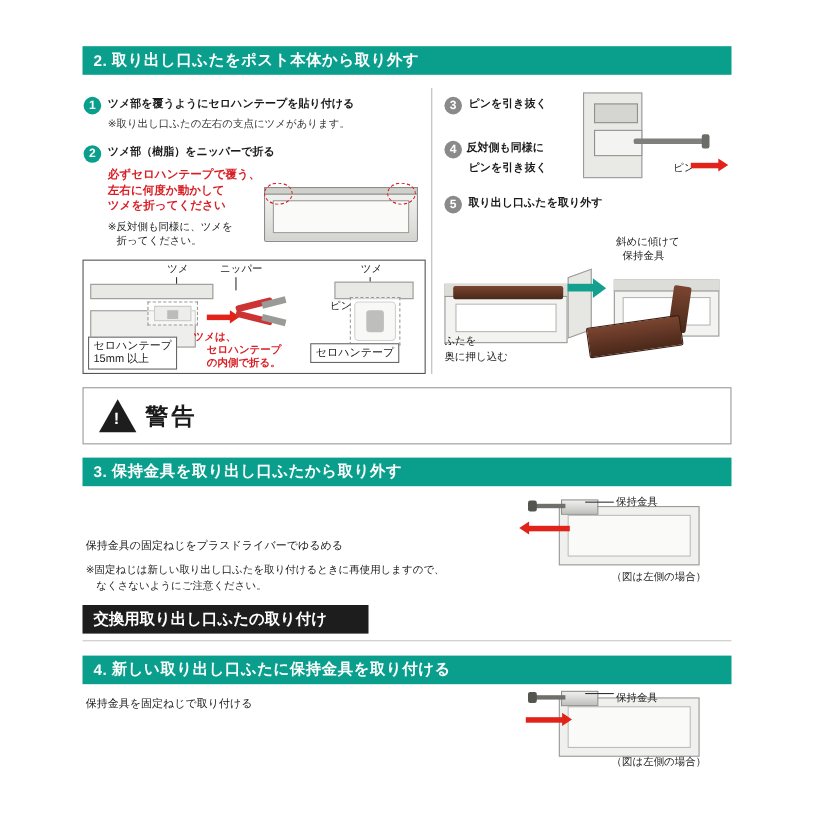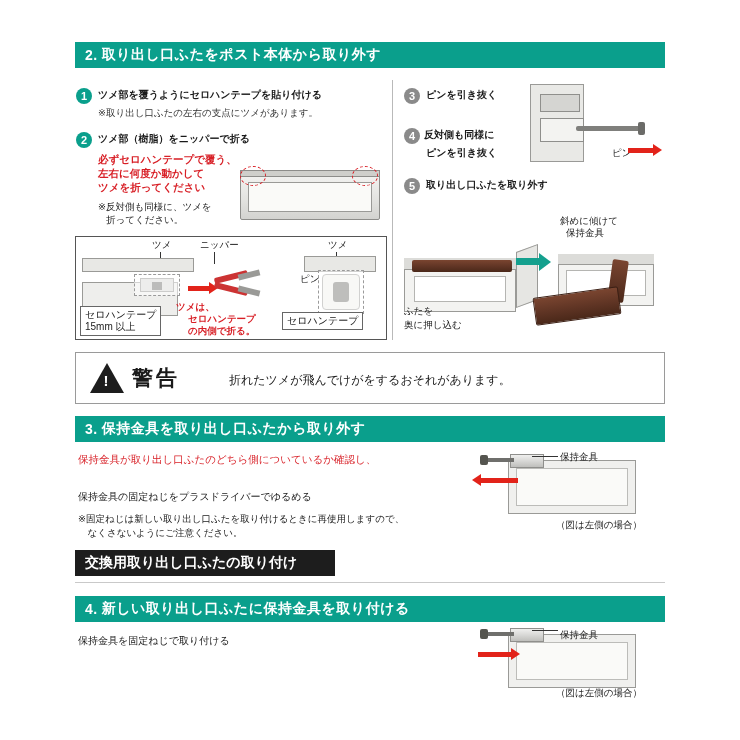--- a/index.html
+++ b/index.html
@@ -265,30 +265,28 @@
     <div class="brown" style="left:52px; top:20px; width:16px; height:42px; transform:rotate(8deg);"></div>
   </div>
   <div class="brown" style="left:534px; top:292px; width:86px; height:28px; transform:rotate(-8deg); border:1px solid #3c2015;"></div>
 
   <div class="warn-box" style="left:75px; top:352px; width:590px; height:52px;">
     <div style="display:flex; align-items:center; width:140px; padding-left:14px;">
       <div class="warn-tri"></div>
       <div class="warn-label">警告</div>
     </div>
     <div style="flex:1;">
-      <div style="font-size:12px; margin-top:4px; padding-left:13px;">折れたツメが飛んでけがをするおそれがあります。</div>
     </div>
   </div>
 
   <div class="sec-head teal" style="left:75px; top:416px; width:590px; height:26px; font-size:14px; padding-left:10px;">
     <span class="num">3.</span>
     <span>保持金具を取り出し口ふたから取り外す</span>
   </div>
 
-  <div class="txt small red" style="left:78px; top:452px;">保持金具が取り出し口ふたのどちら側についているか確認し、</div>
   <div class="txt mid" style="left:78px; top:490px;">保持金具の固定ねじをプラスドライバーでゆるめる</div>
   <div class="txt xsmall" style="left:78px; top:512px;">※固定ねじは新しい取り出し口ふたを取り付けるときに再使用しますので、</div>
   <div class="txt xsmall" style="left:78px; top:526px;">　なくさないようにご注意ください。</div>
 
   <div class="ill" style="left:470px; top:452px; width:190px; height:70px;">
     <div style="position:absolute; left:38px; top:8px; width:128px; height:54px; background:#f0f0ee; border:1px solid #9a9a97;"></div>
     <div style="position:absolute; left:46px; top:16px; width:112px; height:38px; background:#fafaf8; border:1px solid #bcbcb9;"></div>
     <div class="metal" style="left:40px; top:2px; width:34px; height:14px;"></div>
     <div style="position:absolute; left:16px; top:6px; width:28px; height:4px; background:#6f6f6c;"></div>
     <div style="position:absolute; left:10px; top:3px; width:8px; height:10px; background:#55554f; border-radius:2px;"></div>

